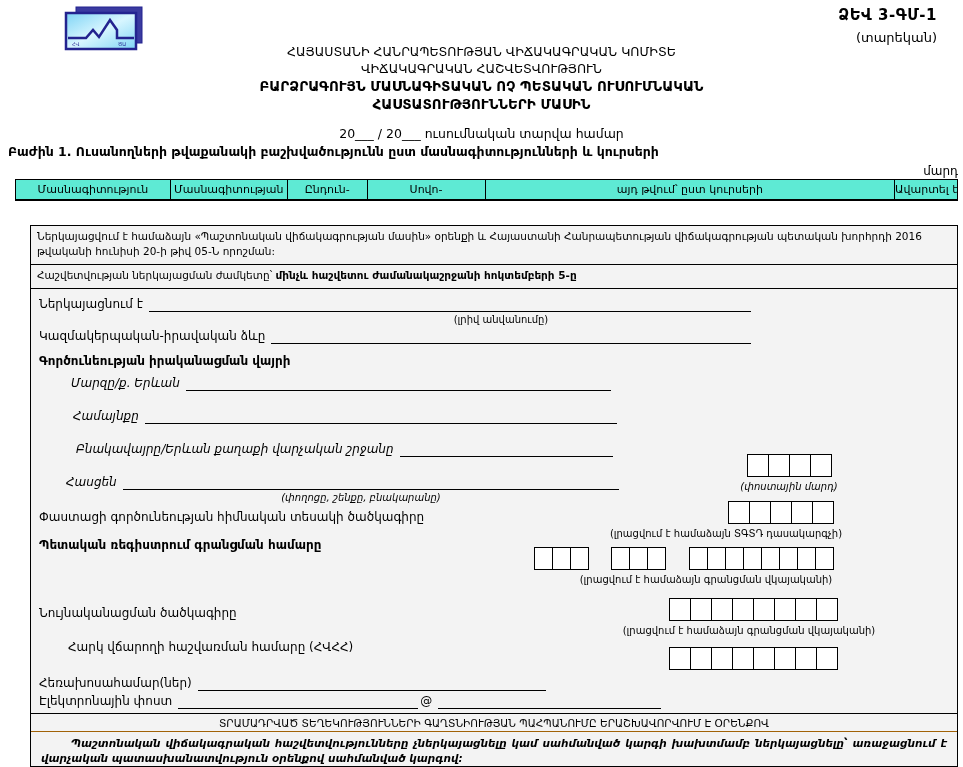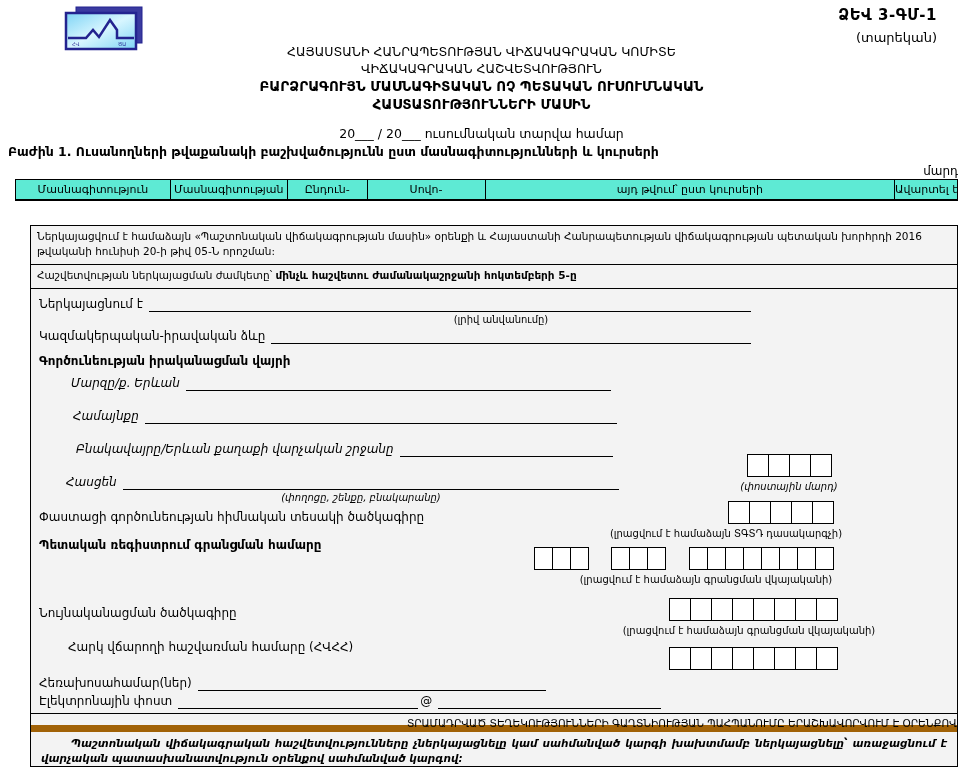--- a/index.html
+++ b/index.html
@@ -40,21 +40,21 @@
   .row .at{font-size:12px;line-height:15px;margin-left:2px;}
   .italic .lbl{font-style:italic;}
   .hint{position:absolute;font-size:10px;text-align:center;}
   .hint.it{font-style:italic;}
   .subhead{position:absolute;font-weight:bold;font-size:12px;}
   .cells{position:absolute;display:flex;}
   .cells .cell{width:20px;height:21px;background:#fff;border:1px solid #000;margin-left:-1px;}
   .cells .cell:first-child{margin-left:0;}
   .cells.narrow .cell{width:17px;}
   .conf-row{position:absolute;left:0;top:487px;width:100%;height:19px;border-top:1px solid #000;
-            border-bottom:7px solid #a16207;box-sizing:border-box;text-align:right;
+            border-bottom:1px solid #a16207;box-sizing:border-box;text-align:center;
             font-size:10.5px;line-height:18px;white-space:nowrap;}
   .warn{position:absolute;left:0;top:506px;width:100%;box-sizing:border-box;padding:4px 10px 0 10px;
         font-size:10.5px;font-weight:bold;font-style:italic;text-align:justify;
         text-indent:30px;line-height:1.45;}
 </style>
 </head>
 <body>
 
 <div class="page">
 

